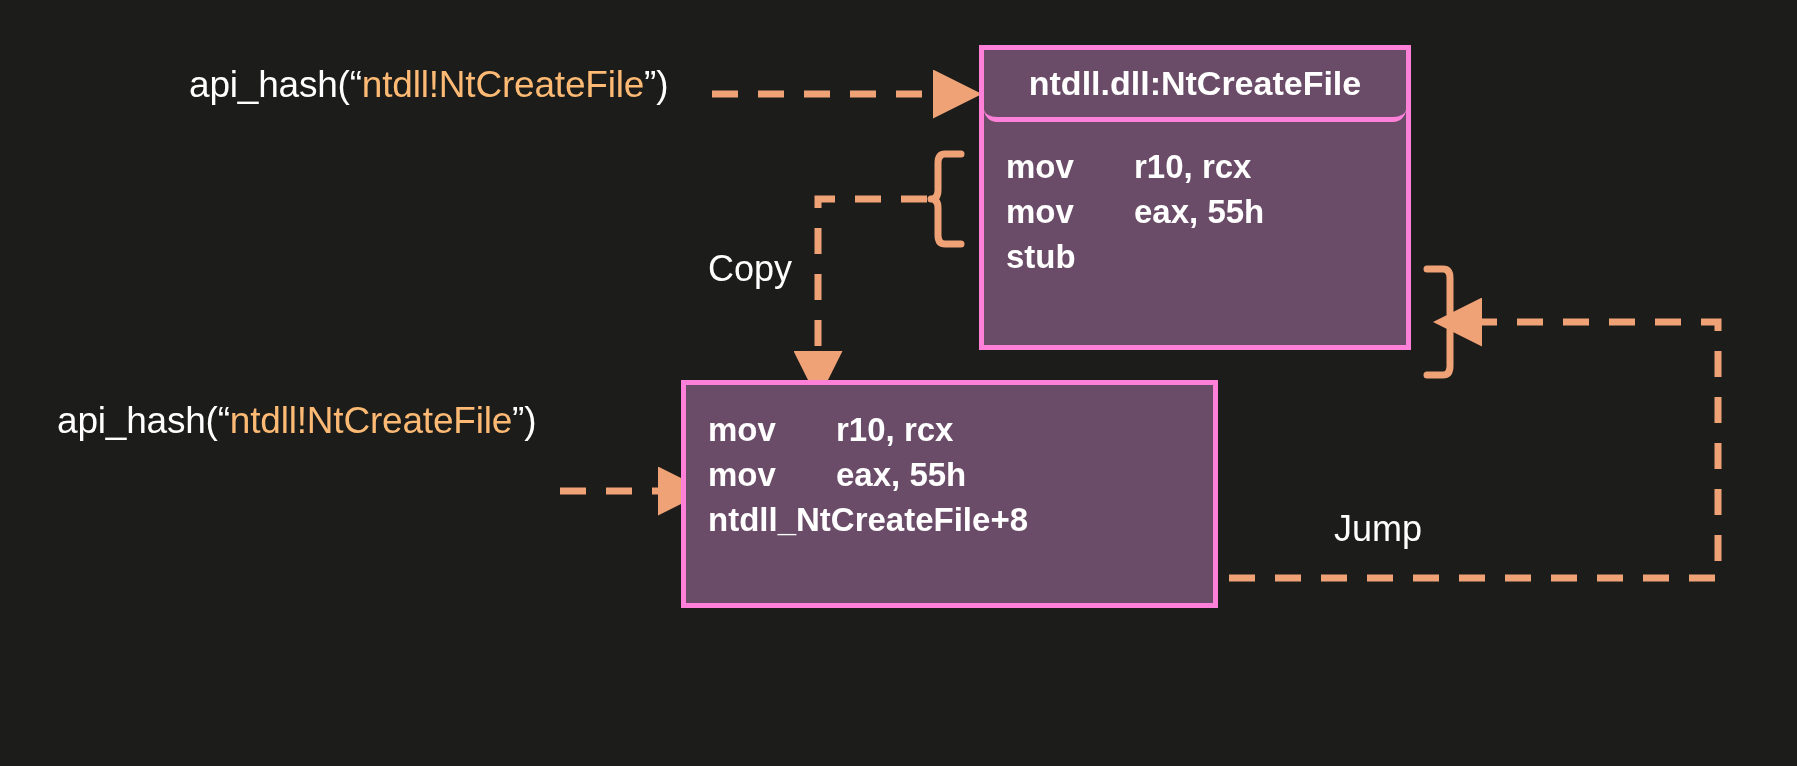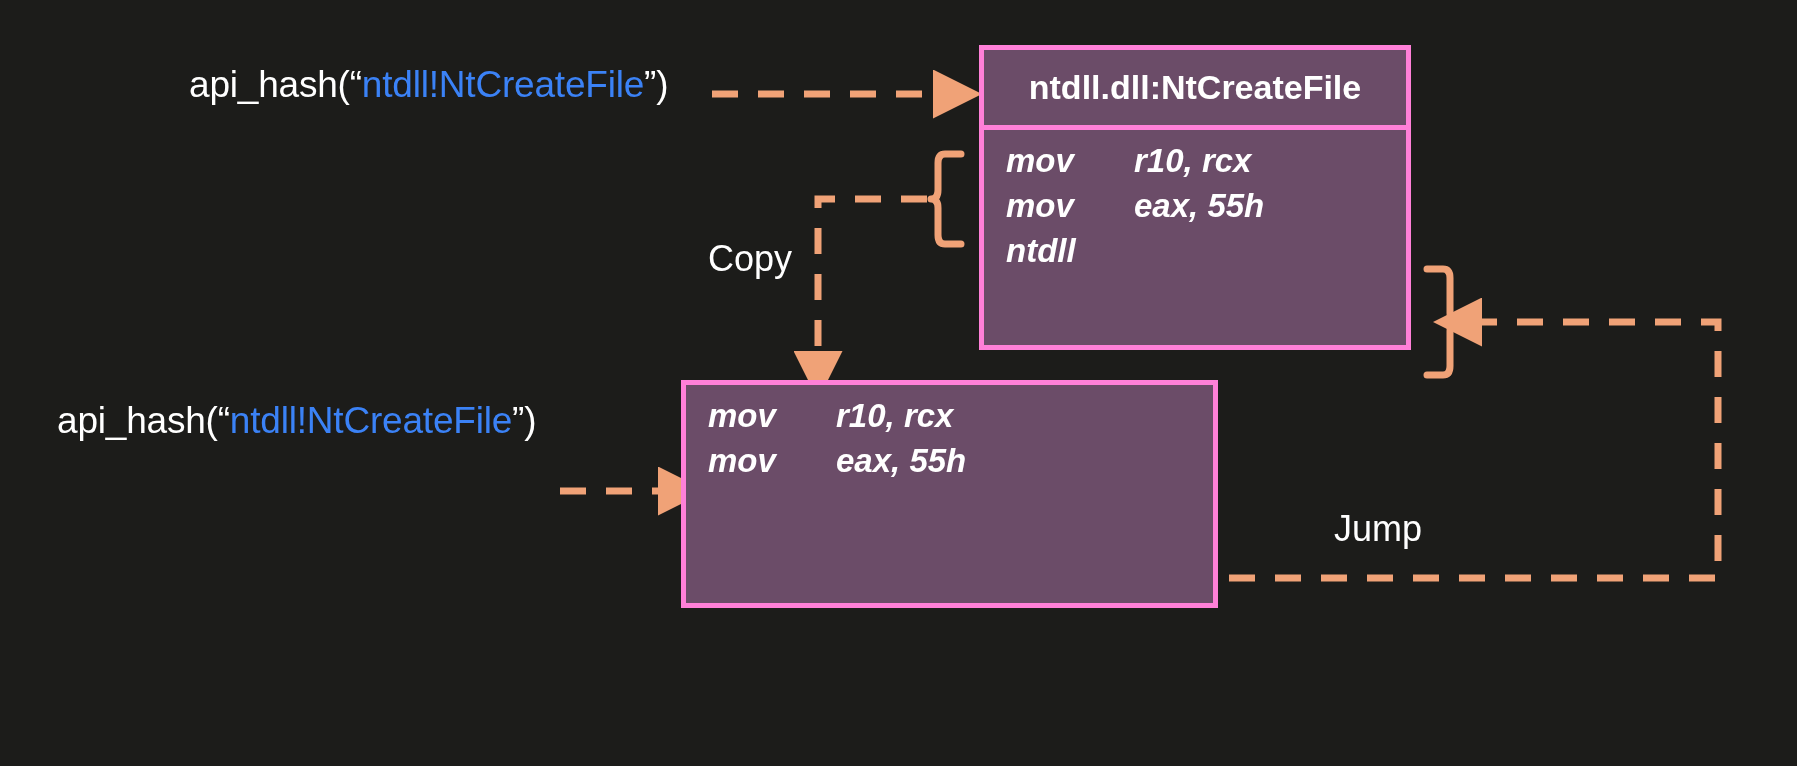--- a/index.html
+++ b/index.html
@@ -19,55 +19,55 @@
   
   .api-label {
     position: absolute;
     color: #ffffff;
     font-size: 37px;
     font-family: "Liberation Sans", sans-serif;
     white-space: nowrap;
     letter-spacing: -0.2px;
   }
   .api-label .sym {
-    color: #3b82f6;
+    color: #fdba74;
   }
 
   
   .annot {
     position: absolute;
     color: #ffffff;
     font-size: 36px;
     font-family: "Liberation Sans", sans-serif;
     white-space: nowrap;
   }
 
   
   .box {
     position: absolute;
     background: #6b4c68;
     border: 5px solid #ff80d8;
     box-sizing: border-box;
   }
   .box-title {
-    height: 80px;
+    height: 72px;
     display: flex;
     align-items: center;
     justify-content: center;
     color: #ffffff;
     font-weight: bold;
     font-size: 34px;
     border-bottom: 5px solid #ff80d8;
     box-sizing: border-box;
     font-family: "Liberation Sans", sans-serif;
+    border-radius: 13px;
   }
   .box-body {
-    padding: 8px 0 14px 22px;
+    padding: 22px 0 14px 22px;
     box-sizing: border-box;
-    font-style: italic;
   }
   .asm-row {
     display: flex;
     color: #ffffff;
     font-weight: bold;
     font-size: 33px;
     line-height: 45px;
     font-family: "Liberation Sans", sans-serif;
     white-space: pre;
   }
@@ -131,49 +131,50 @@
   </svg>
 
   <div class="api-label" style="left:189px; top:64px;">
     <span>api_hash(“</span><span class="sym">ntdll!NtCreateFile</span><span>”)</span>
   </div>
 
   <div class="api-label" style="left:57px; top:400px;">
     <span>api_hash(“</span><span class="sym">ntdll!NtCreateFile</span><span>”)</span>
   </div>
 
-  <div class="annot" style="left:708px; top:238px;">Copy</div>
+  <div class="annot" style="left:708px; top:248px;">Copy</div>
   <div class="annot" style="left:1334px; top:508px;text-align:right;">Jump</div>
 
   <div class="box" style="left:979px; top:45px; width:432px; height:305px;">
     <div class="box-title">ntdll.dll:NtCreateFile</div>
     <div class="box-body">
       <div class="asm-row">
         <span class="asm-op">mov</span>
         <span class="asm-arg">r10, rcx</span>
       </div>
       <div class="asm-row">
         <span class="asm-op">mov</span>
         <span class="asm-arg">eax, 55h</span>
       </div>
       <div class="asm-row">
-        <span class="asm-op">ntdll</span>
+        <span class="asm-op">stub</span>
         <span class="asm-arg"></span>
       </div>
     </div>
   </div>
 
   <div class="box" style="left:681px; top:380px; width:537px; height:228px;">
     <div class="box-body">
       <div class="asm-row">
         <span class="asm-op">mov</span>
         <span class="asm-arg">r10, rcx</span>
       </div>
       <div class="asm-row">
         <span class="asm-op">mov</span>
         <span class="asm-arg">eax, 55h</span>
       </div>
       <div class="asm-row">
+        <span class="asm-arg">ntdll_NtCreateFile+8</span>
       </div>
     </div>
   </div>
 
 </div>
 
 </body></html>

